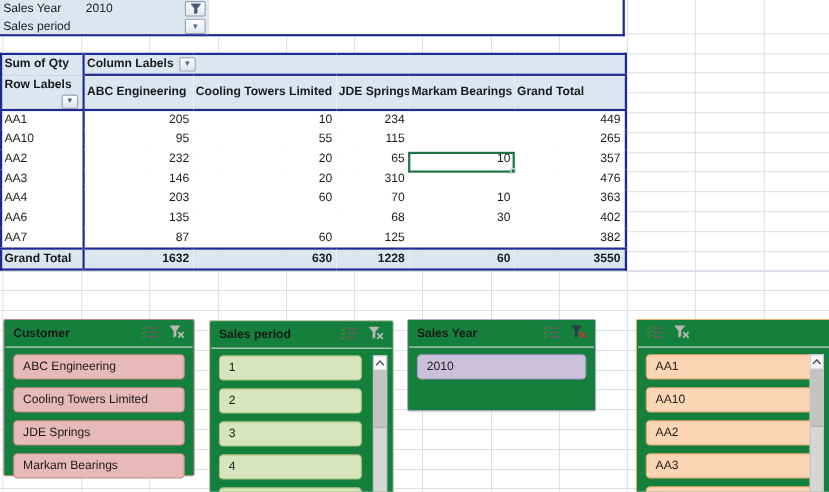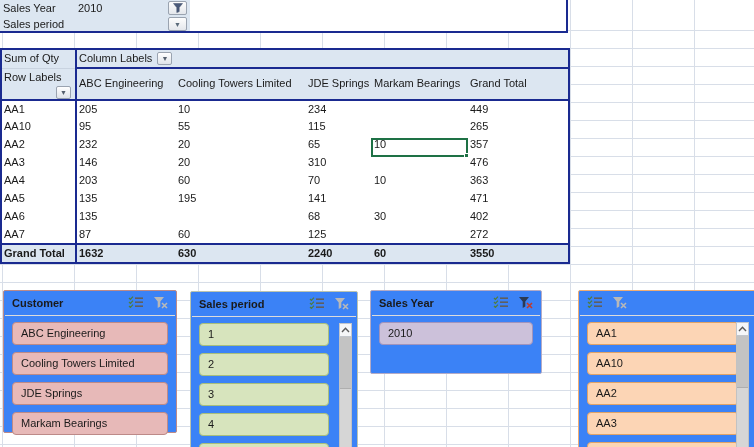--- a/index.html
+++ b/index.html
@@ -37,22 +37,22 @@
     display:flex; align-items:center; justify-content:center;
   }
   .f-btn .arrow { font-size:7px; color:#5a6a7a; line-height:1; }
   
   #pivot-wrap { position:absolute; left:0; top:48px; width:568px; }
   table { border-collapse:collapse; table-layout:fixed; width:568px; }
   td {
     height:18px; line-height:17px; padding:0 4px 0 2px;
     white-space:nowrap; overflow:hidden; background:#ffffff;
   }
-  td.num { text-align:left; padding-right:4px; }
-  td.hdr { background:#dce6f1; font-weight:normal; }
+  td.num { text-align:right; padding-right:4px; }
+  td.hdr { background:#dce6f1; font-weight:bold; }
   tr.grand td { background:#dce6f1; font-weight:bold; border-top:2px solid var(--navy); }
   td.colA { border-right:2px solid var(--navy); }
   #pivot-table { border:2px solid var(--navy); }
   tr.hrow2 td { border-bottom:2px solid var(--navy); }
   td.clbl { border-bottom:2px solid var(--navy); }
   td.soq  { border-bottom:1px solid #c9d3e0; }
   .dd {
     display:inline-block; width:15px; height:13px; margin-left:5px;
     background:linear-gradient(#ffffff,#dfe3e9);
     border:1px solid #9aa3b0; border-radius:2px;
@@ -62,21 +62,21 @@
   
   #selected-cell {
     position:absolute; left:371px; top:138px; width:97px; height:19px;
     border:2px solid #1e7145; background:transparent;
   }
   #selected-cell .handle {
     position:absolute; right:-3px; bottom:-3px; width:5px; height:5px;
     background:#1e7145; border:1px solid #fff;
   }
   
-  .slicer { position:absolute; background:#3b82f6; border:1px solid #bdbdbd; border-radius:2px; }
+  .slicer { position:absolute; background:#15803d; border:1px solid #bdbdbd; border-radius:2px; }
   .sl-header {
     height:25px; display:flex; align-items:center; padding:0 7px;
     border-bottom:1px solid #dcdcdc; margin:0 1px;
   }
   .sl-title { font-weight:bold; flex:1 1 auto; white-space:nowrap; }
   .sl-icons { display:flex; gap:9px; align-items:center; }
   .sl-items { padding:6px 8px 0 8px; }
   .sl-item {
     height:23px; line-height:21px; padding-left:8px; margin-bottom:7px;
     border-radius:4px; border:1px solid #999; white-space:nowrap; overflow:hidden;
@@ -177,48 +177,40 @@
         </tr>
         <tr>
           <td class="colA">AA4</td>
           <td class="num">203</td>
           <td class="num">60</td>
           <td class="num">70</td>
           <td class="num">10</td>
           <td class="num">363</td>
         </tr>
         <tr>
-          <td class="colA">AA5</td>
-          <td class="num">135</td>
-          <td class="num">195</td>
-          <td class="num">141</td>
-          <td class="num"></td>
-          <td class="num">471</td>
-        </tr>
-        <tr>
           <td class="colA">AA6</td>
           <td class="num">135</td>
           <td class="num"></td>
           <td class="num">68</td>
           <td class="num">30</td>
           <td class="num">402</td>
         </tr>
         <tr>
           <td class="colA">AA7</td>
           <td class="num">87</td>
           <td class="num">60</td>
           <td class="num">125</td>
           <td class="num"></td>
-          <td class="num">272</td>
+          <td class="num">382</td>
         </tr>
         <tr class="grand">
           <td class="colA">Grand Total</td>
           <td class="num">1632</td>
           <td class="num">630</td>
-          <td class="num">2240</td>
+          <td class="num">1228</td>
           <td class="num">60</td>
           <td class="num">3550</td>
         </tr>
       </tbody>
   </table>
 </div>
 
 <div id="selected-cell">
   <div class="handle"></div>
 </div>

